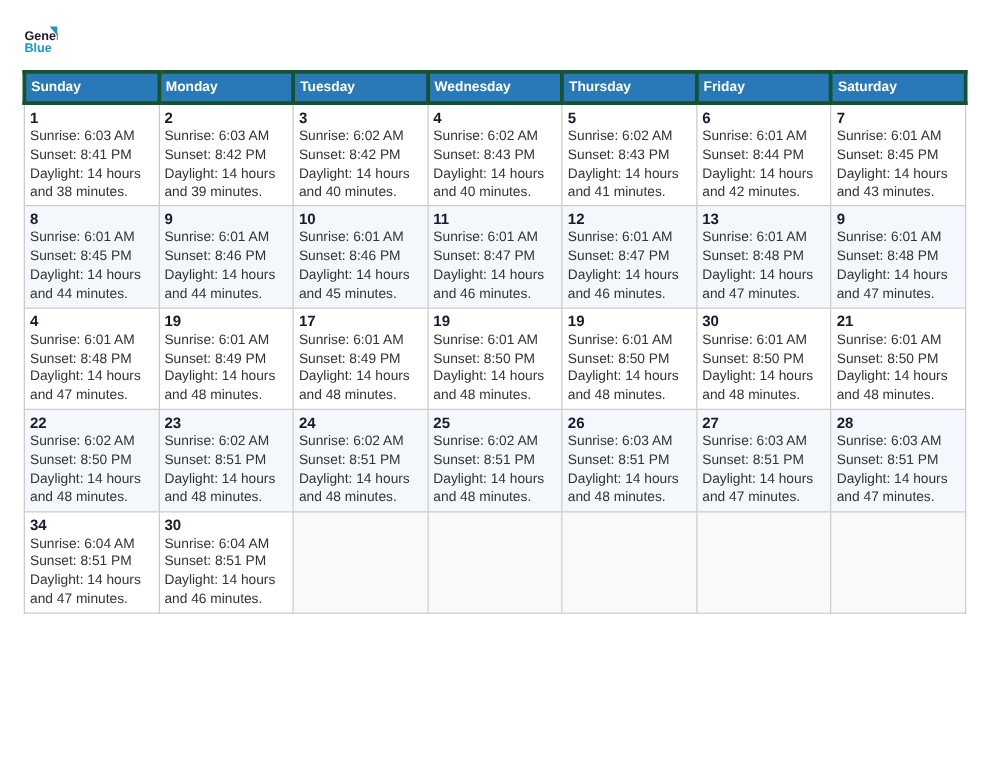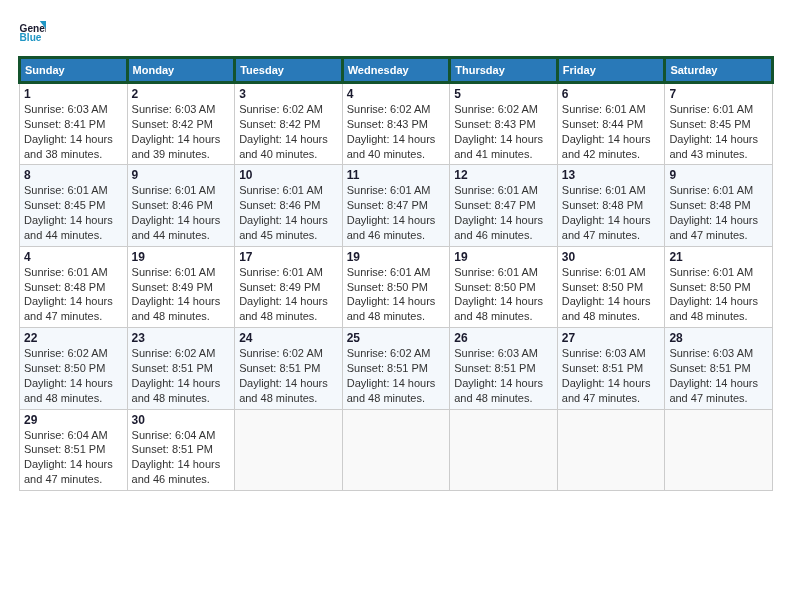--- a/index.html
+++ b/index.html
@@ -235,21 +235,21 @@
             <span class="day-num">27</span>
             <div class="day-info">Sunrise: 6:03 AM<br>Sunset: 8:51 PM<br>Daylight: 14 hours<br>and 47 minutes.</div>
           </td>
           <td>
             <span class="day-num">28</span>
             <div class="day-info">Sunrise: 6:03 AM<br>Sunset: 8:51 PM<br>Daylight: 14 hours<br>and 47 minutes.</div>
           </td>
         </tr>
         <tr>
           <td>
-            <span class="day-num">29</span>
+            <span class="day-num">34</span>
             <div class="day-info">Sunrise: 6:04 AM<br>Sunset: 8:51 PM<br>Daylight: 14 hours<br>and 47 minutes.</div>
           </td>
           <td>
             <span class="day-num">30</span>
             <div class="day-info">Sunrise: 6:04 AM<br>Sunset: 8:51 PM<br>Daylight: 14 hours<br>and 46 minutes.</div>
           </td>
           <td class="empty-cell"></td>
           <td class="empty-cell"></td>
           <td class="empty-cell"></td>
           <td class="empty-cell"></td>

